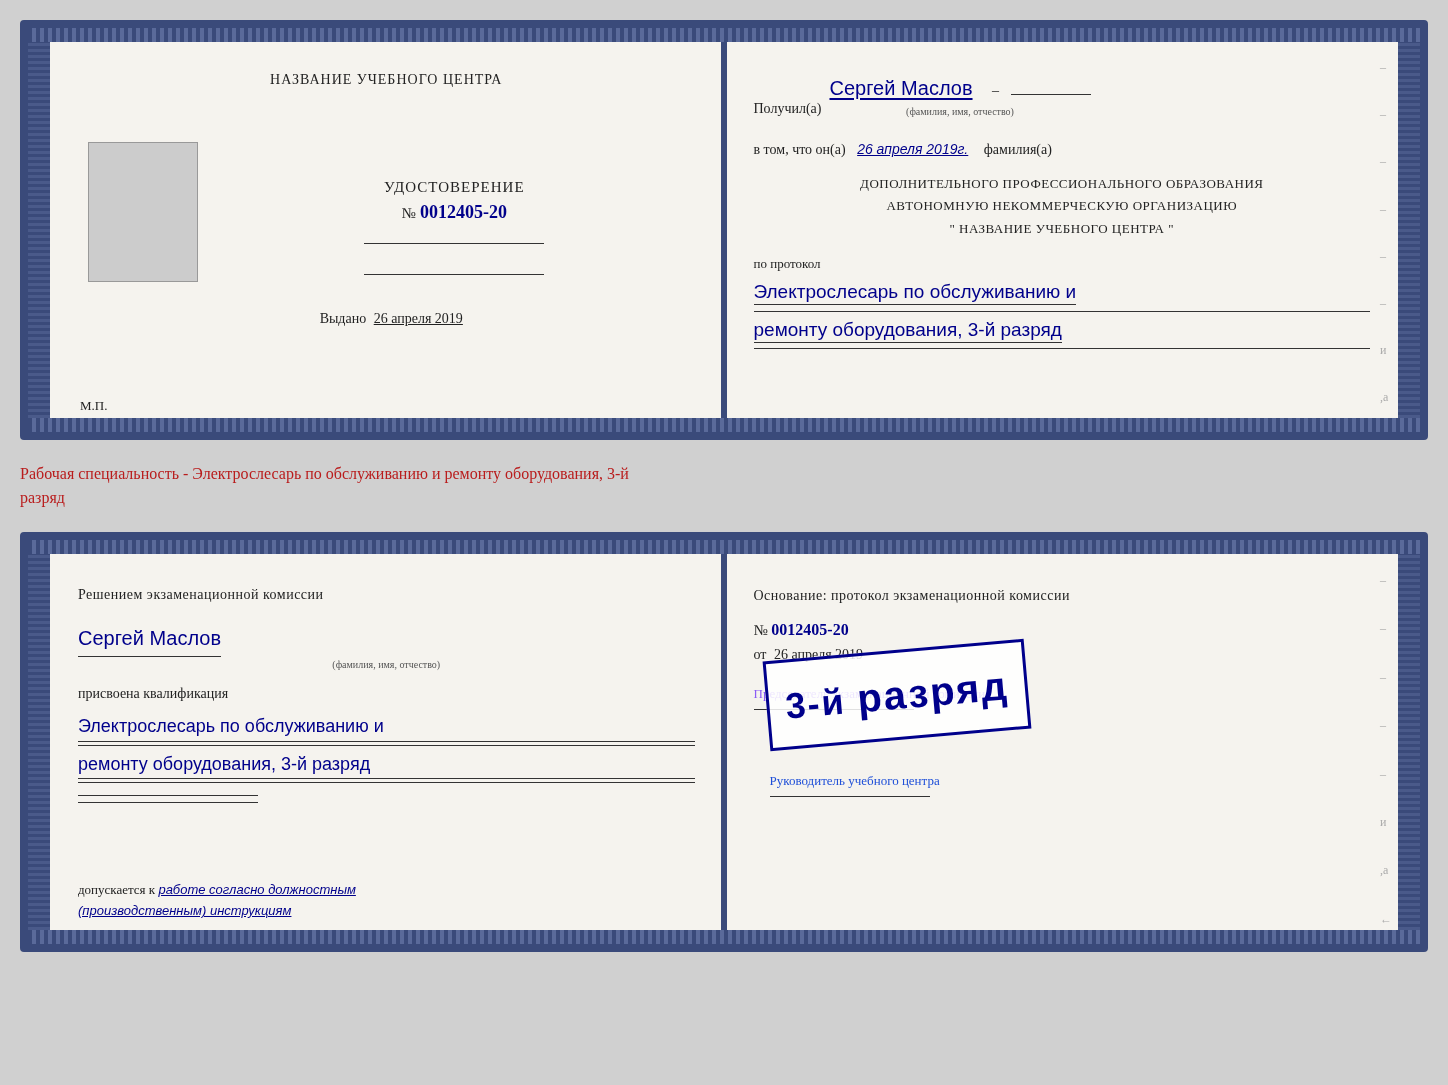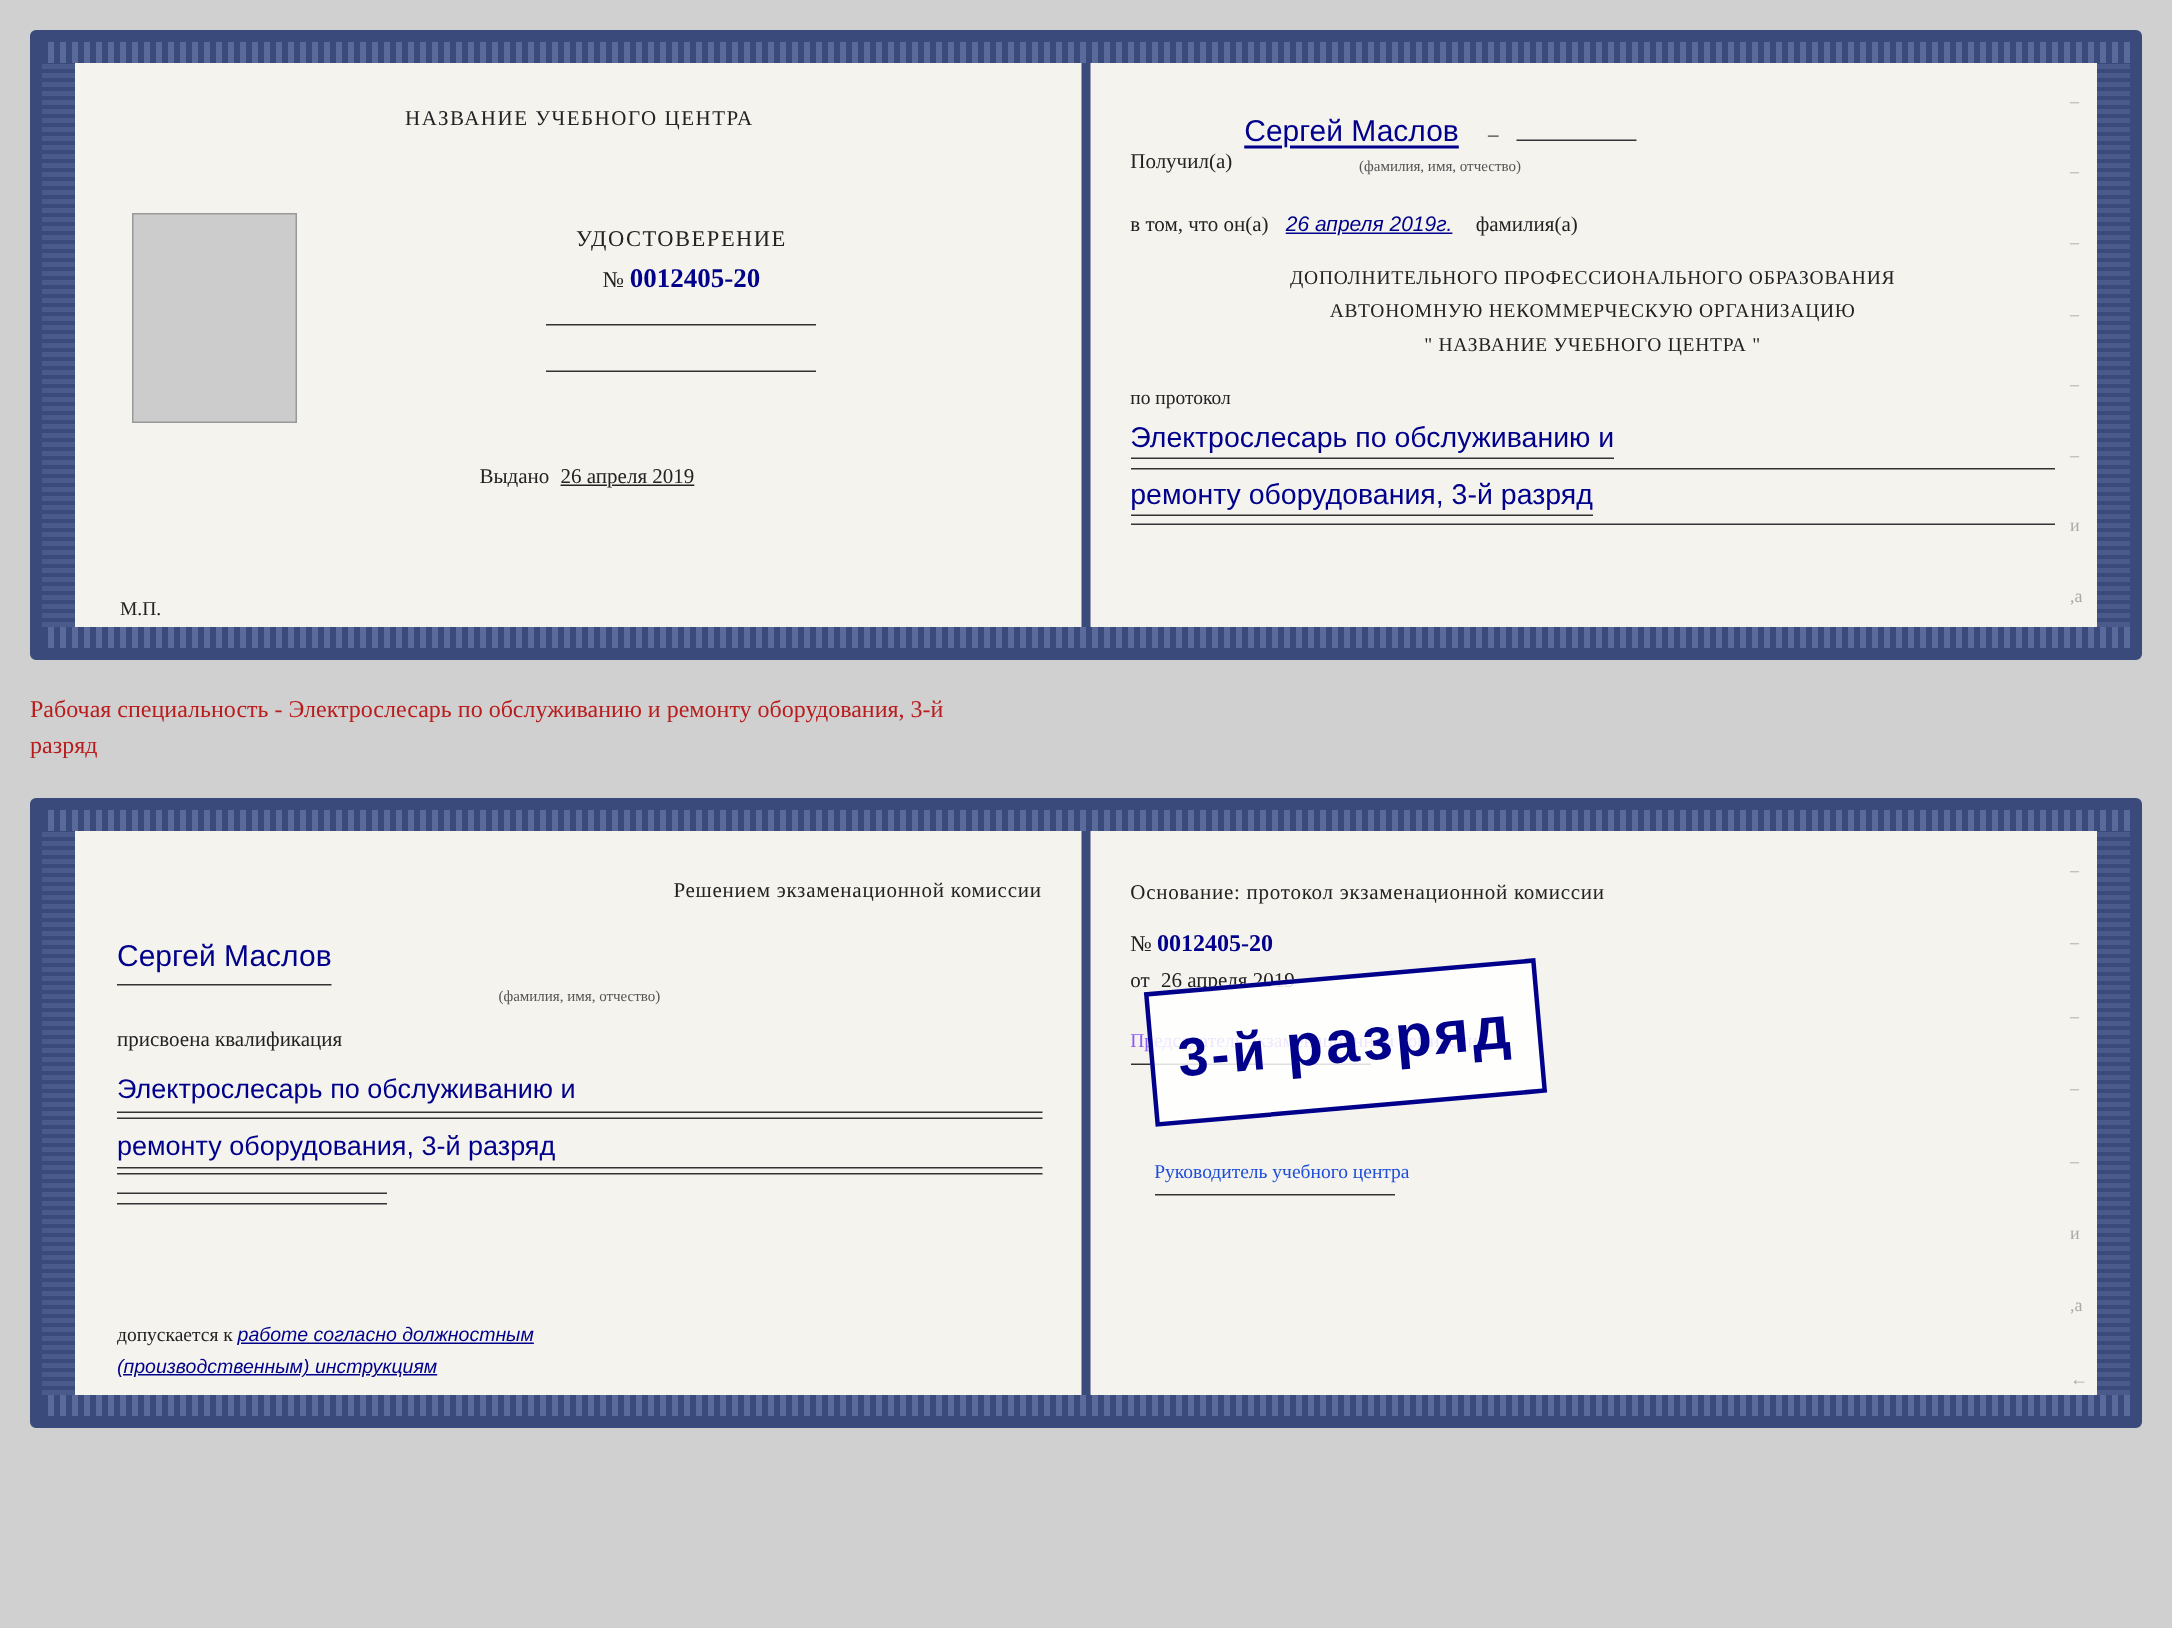--- a/index.html
+++ b/index.html
@@ -221,21 +221,21 @@
     }
 
     
     .cert2-left {
       font-size: 14px;
       color: #222;
       line-height: 1.6;
     }
 
     .resheniem-title {
-      text-align: right;
+      text-align: left;
       font-size: 14px;
       letter-spacing: 0.5px;
       margin-bottom: 16px;
       color: #222;
     }
 
     .name2-block {
       margin-bottom: 8px;
     }
 
@@ -361,21 +361,21 @@
     <div class="top-border-texture" style="position:absolute;top:0;left:0;right:0;height:14px;z-index:2;"></div>
     <div class="bottom-border-texture" style="position:absolute;bottom:0;left:0;right:0;height:14px;z-index:2;"></div>
 
     <div class="cert-left-edge"></div>
 
     <div class="cert-half cert-half-left cert1-left">
       <div style="text-align:center; width:100%; margin-bottom:24px; margin-top:14px;">
         <div class="center-name-placeholder">НАЗВАНИЕ УЧЕБНОГО ЦЕНТРА</div>
       </div>
 
-      <div style="display:flex; gap:16px; align-items:flex-start; width:100%;">
+      <div style="display:flex; gap:16px; align-items:center; width:100%;">
         <div class="photo-placeholder"></div>
         <div style="flex:1; text-align:center; padding-top:10px;">
           <div class="udostoverenie-block">
             <div class="udostoverenie-title">УДОСТОВЕРЕНИЕ</div>
             <div style="margin-top:6px;">
               <span style="font-size:15px; color:#222;">№</span>
               <span class="udostoverenie-number">0012405-20</span>
             </div>
           </div>
           <div class="signature-line" style="margin:0 auto;"></div>

